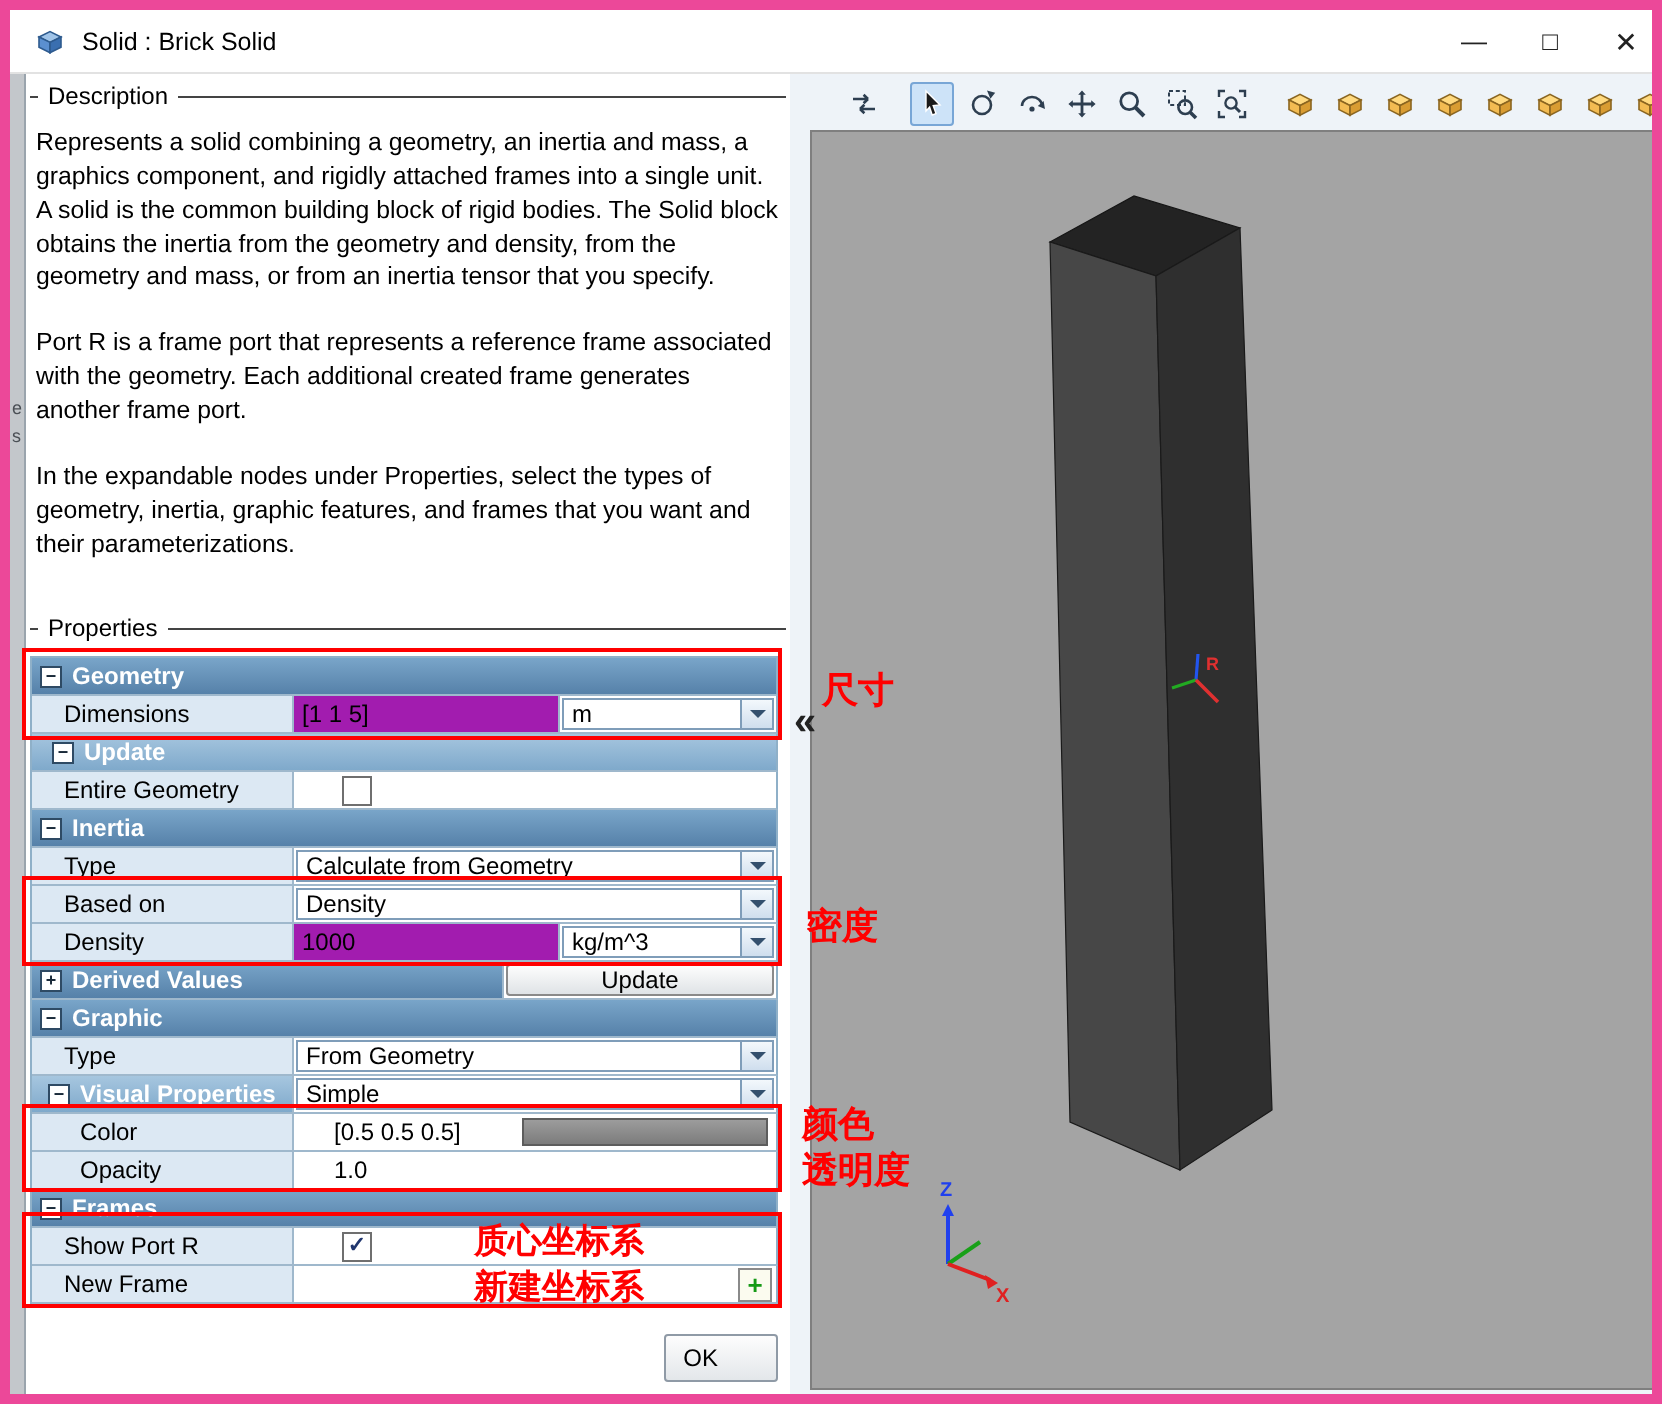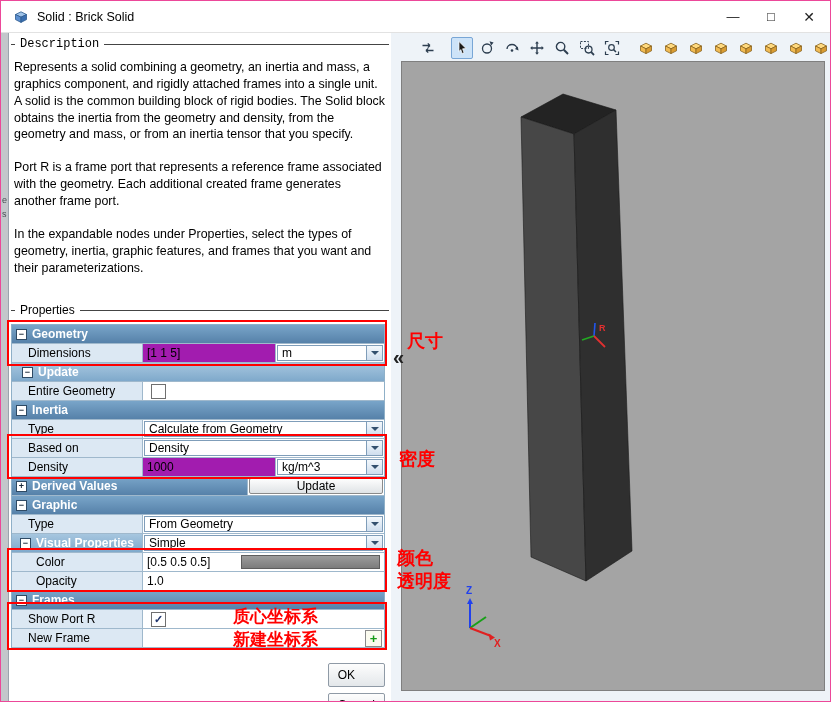--- a/index.html
+++ b/index.html
@@ -1,16 +1,16 @@
 <!DOCTYPE html>
 <html><head>
 <meta charset="utf-8">
 <style>
   html,body{margin:0;padding:0;background:#d4d4d4;font-family:"Liberation Sans",sans-serif;}
-  .screen{position:relative;width:831px;height:702px;background:#fff;border:1px solid #ec4899;box-sizing:border-box;overflow:hidden;}
+  .screen{position:relative;width:831px;height:702px;background:#fff;border:5px solid #ec4899;box-sizing:border-box;overflow:hidden;}
 
   
   .titlebar{position:absolute;left:0;top:0;width:831px;height:32px;background:#fff;border-bottom:1px solid #e2e2e2;display:flex;align-items:center;box-sizing:border-box;}
   .titlebar .appicon{margin-left:12px;width:16px;height:16px;}
   .titlebar .title{margin-left:8px;font-size:12.5px;color:#000;}
   .titlebar .spacer{flex:1;}
   .wctl{width:38px;height:31px;display:flex;align-items:center;justify-content:center;font-size:13px;color:#222;cursor:default;}
   .wctl.close{font-size:14px;margin-right:4px;}
 
   
@@ -27,21 +27,21 @@
 
   
   .prop-table{position:absolute;left:2px;top:291px;width:374px;border-top:1px solid #8fb0c8;border-left:1px solid #8fb0c8;font-size:12px;box-sizing:border-box;}
   .prow{display:flex;height:19px;border-bottom:1px solid #9fb8cc;border-right:1px solid #8fb0c8;box-sizing:border-box;align-items:stretch;}
   .sec{flex:1;background:linear-gradient(#79a5c9,#5681a9);color:#fff;font-weight:bold;display:flex;align-items:center;gap:5px;padding-left:4px;}
   .subsec{flex:1;background:linear-gradient(#a6c6df,#7fa9cb);color:#fff;font-weight:bold;display:flex;align-items:center;gap:5px;padding-left:10px;}
   .secfix{flex:none;width:236px;border-right:1px solid #9fb8cc;box-sizing:border-box;}
   .xbox{width:9px;height:9px;background:#fff;border:1px solid #2e4a64;color:#1a2a3a;display:flex;align-items:center;justify-content:center;font-size:9px;line-height:8px;font-weight:bold;flex:none;}
   .labelcell{width:131px;flex:none;background:#dce8f3;border-right:1px solid #9fb8cc;display:flex;align-items:center;padding-left:16px;box-sizing:border-box;color:#000;}
   .labelcell.ind2{padding-left:24px;}
-  .valuecell{flex:1;background:#fff;display:flex;align-items:center;padding-left:4px;min-width:0;}
+  .valuecell{flex:1;background:#fff;display:flex;align-items:center;padding-left:20px;min-width:0;}
   .valfix{width:133px;flex:none;background:#a21caf;border-right:1px solid #9fb8cc;display:flex;align-items:center;padding-left:4px;box-sizing:border-box;}
   .combo{flex:1;margin:1px;border:1px solid #7f9db9;background:#fff;display:flex;align-items:center;position:relative;padding-left:4px;min-width:0;overflow:hidden;white-space:nowrap;}
   .combo .arrowbox{position:absolute;right:0;top:0;bottom:0;width:15px;background:linear-gradient(#f3f8fc,#cfdeee);border-left:1px solid #7f9db9;display:flex;align-items:center;justify-content:center;}
   .combo .arrowbox i{border:4px solid transparent;border-top-color:#33506e;margin-top:4px;}
   .cb{width:13px;height:13px;margin-left:4px;border:1px solid #6f6f6f;background:#fff;display:flex;align-items:center;justify-content:center;font-size:11px;line-height:11px;color:#20366e;font-weight:bold;flex:none;}
   .swatch{flex:1;height:12px;margin:2px 4px 2px 2px;background:linear-gradient(#9c9c9c,#7c7c7c);border:1px solid #5d5d5d;}
   .updbtn{flex:1;margin:1px;border:1px solid #8a8a8a;border-radius:2px;background:linear-gradient(#fdfdfd,#dfe3e6);display:flex;align-items:center;justify-content:center;font-size:12px;color:#000;}
   .plusbtn{width:15px;height:15px;margin:1px 2px 1px auto;border:1px solid #8a8a8a;background:#fbfbef;color:#169a16;font-weight:bold;font-size:13px;line-height:13px;display:flex;align-items:center;justify-content:center;flex:none;}
 
   
@@ -95,21 +95,21 @@
     <span class="wctl close">✕</span>
   </div>
 
   <div class="outside">
     <span style="top:162px">e</span>
     <span style="top:176px">s</span>
   </div>
 
   <div class="left-panel">
 
-    <div class="ghead" style="left:2px;top:4px;width:378px;font-family:Liberation Mono, monospace;">
+    <div class="ghead" style="left:2px;top:4px;width:378px;">
       <span class="pre"></span>
       <span>Description</span>
       <span class="line"></span>
     </div>
 
     <div class="desc-body">
       <p>Represents a solid combining a geometry, an inertia and mass, a graphics component, and rigidly attached frames into a single unit. A solid is the common building block of rigid bodies. The Solid block obtains the inertia from the geometry and density, from the geometry and mass, or from an inertia tensor that you specify.</p>
       <p>Port R is a frame port that represents a reference frame associated with the geometry. Each additional created frame generates another frame port.</p>
       <p>In the expandable nodes under Properties, select the types of geometry, inertia, graphic features, and frames that you want and their parameterizations.</p>
     </div>

